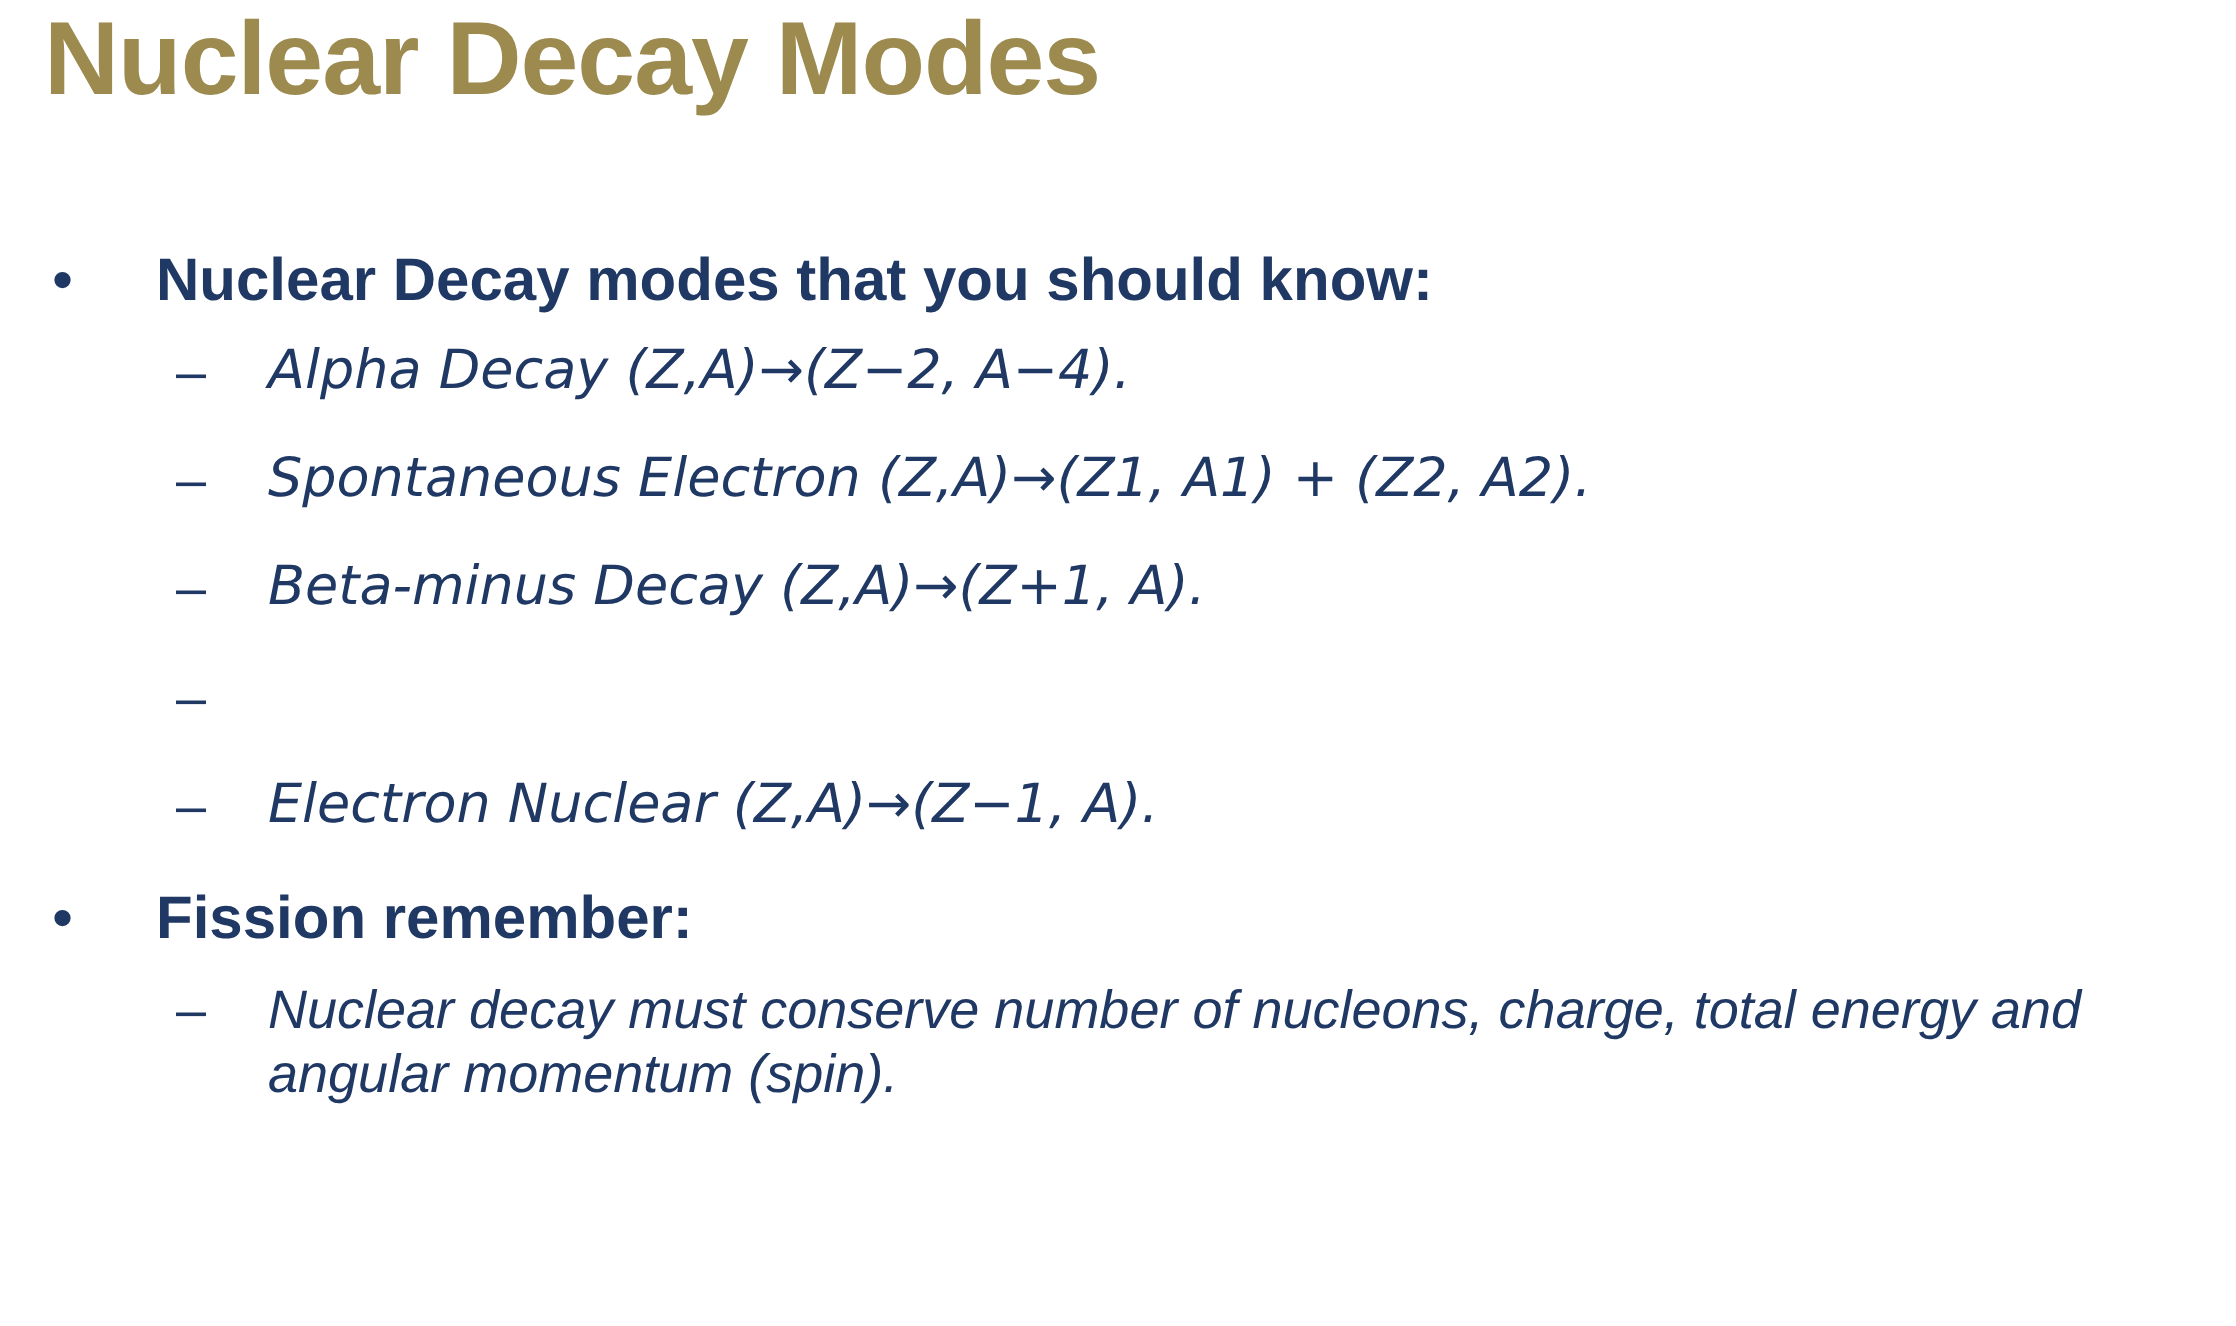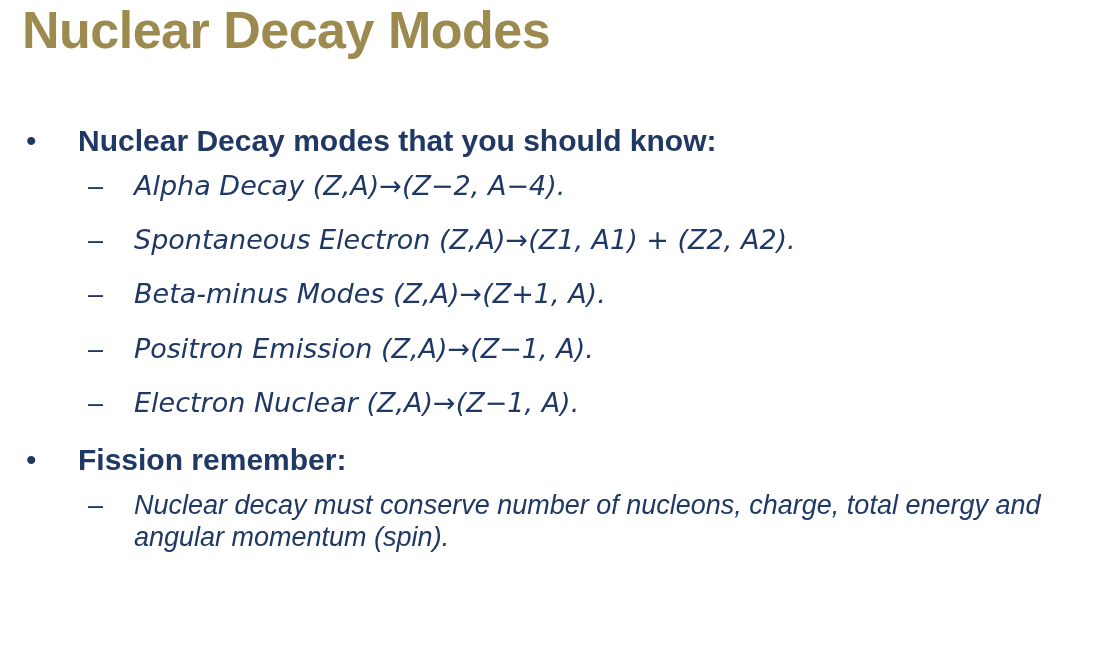--- a/index.html
+++ b/index.html
@@ -114,26 +114,25 @@
         <span class="text arrow">Alpha Decay (Z,A)→(Z−2, A−4).</span>
       </div>
 
       <div class="bullet-l2">
         <span class="marker">–</span>
         <span class="text arrow">Spontaneous Electron (Z,A)→(Z1, A1) + (Z2, A2).</span>
       </div>
 
       <div class="bullet-l2">
         <span class="marker">–</span>
-        <span class="text arrow">Beta-minus Modes (Z,A)→(Z+1, A).</span>
+        <span class="text arrow">Beta-minus Decay (Z,A)→(Z+1, A).</span>
       </div>
 
       <div class="bullet-l2">
         <span class="marker">–</span>
-        <span class="text arrow">Positron Emission (Z,A)→(Z−1, A).</span>
       </div>
 
       <div class="bullet-l2">
         <span class="marker">–</span>
         <span class="text arrow">Electron Nuclear (Z,A)→(Z−1, A).</span>
       </div>
 
     </div>
 
     <div class="bullet-l1">

